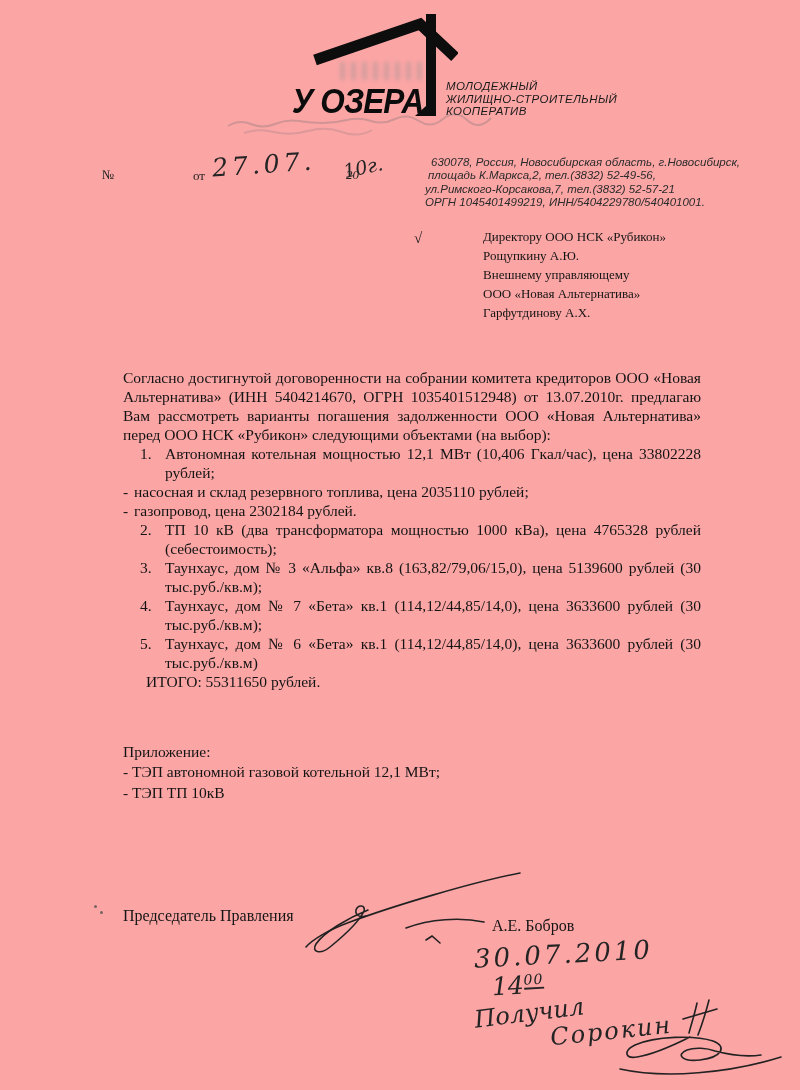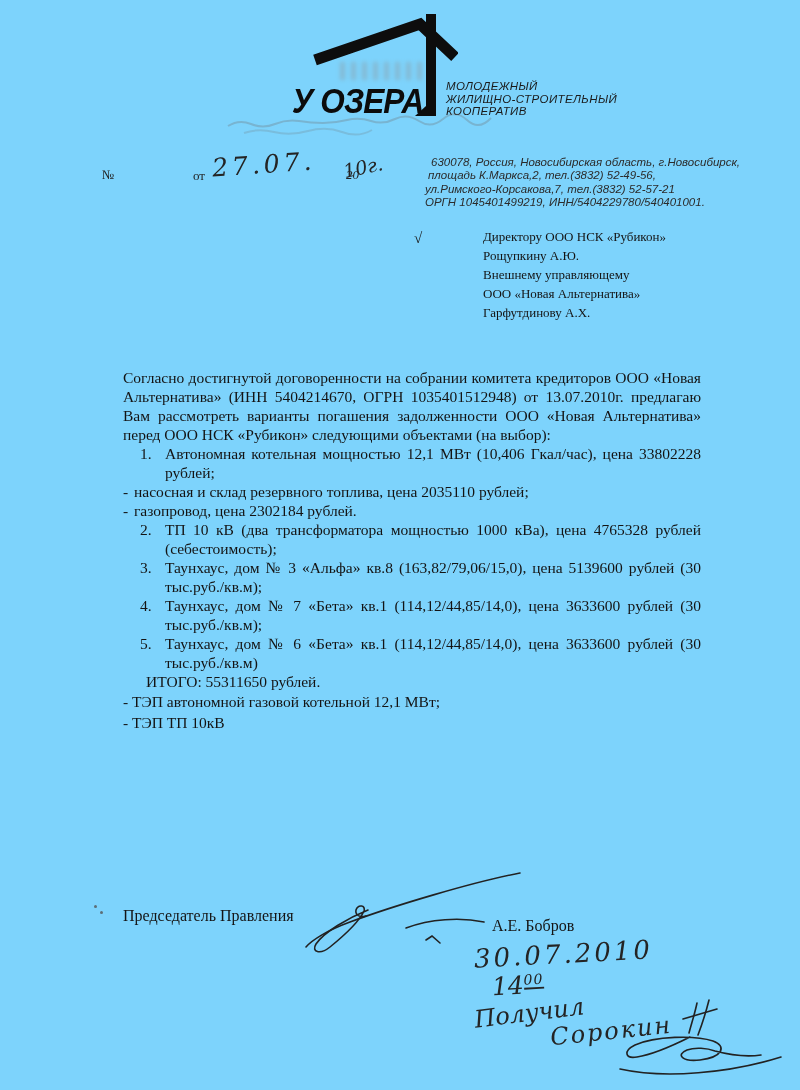--- a/index.html
+++ b/index.html
@@ -1,19 +1,19 @@
 <!DOCTYPE html>
 <html><head>
 <meta charset="utf-8">
 <title>Document</title>
 <style>
   html,body{margin:0;padding:0;background:#e8e8e8;}
   .page{
     position:relative; width:800px; height:1090px; margin:0 auto;
-    background:#7dd3fc; overflow:hidden;
+    background:#fca5a5; overflow:hidden;
     font-family:"Liberation Serif", serif; color:#151515;
   }
   .abs{position:absolute;}
 
   
   .logo-svg{left:308px; top:14px; width:150px; height:104px;}
   .logo-name{
     left:292px; top:84px;
     font-family:"Liberation Sans", sans-serif;
     font-weight:700; font-style:italic; font-size:35px; line-height:34px;
@@ -171,20 +171,21 @@
     </div>
     <div class="row num">
       <span class="mk">5.</span>
       <span class="tx">Таунхаус, дом № 6 «Бета» кв.1 (114,12/44,85/14,0), цена 3633600 рублей (30 тыс.руб./кв.м)</span>
     </div>
     <div class="row total">
 
       <span class="tx">ИТОГО: 55311650 рублей.</span>
     </div>
 
+    <div class="att-title">Приложение:</div>
     <div class="att-lines">
       <div>- ТЭП автономной газовой котельной 12,1 МВт;</div>
       <div>- ТЭП ТП 10кВ</div>
     </div>
   </div>
 
   <div class="abs dot dot1"></div>
   <div class="abs dot dot2"></div>
   <div class="abs sig-title">Председатель Правления</div>
 

